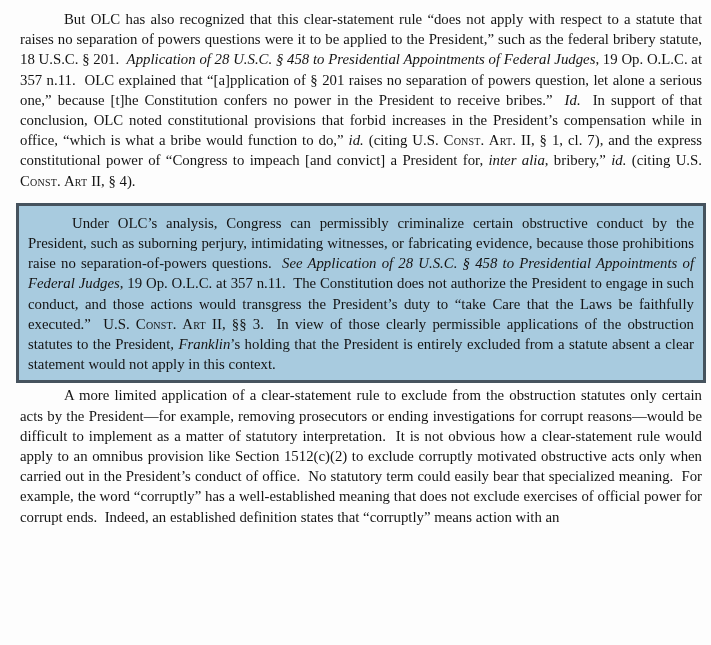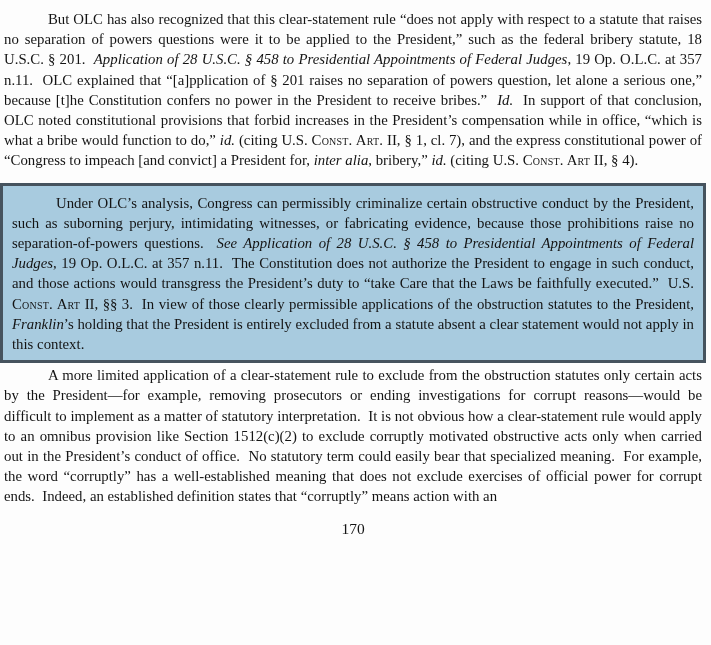--- a/index.html
+++ b/index.html
@@ -10,21 +10,21 @@
   .page {
     position: relative;
     width: 711px;
     height: 645px;
     box-sizing: border-box;
     background: var(--page-bg, #fdfdfd);
     color: var(--text-color, #141414);
     font-family: "Liberation Serif", serif;
     font-size: 14.8px;
     line-height: 20.2px;
-    padding: 9px 9px 0 4px;
+    padding: 9px 9px 0 20px;
     overflow: hidden;
   }
   .para {
     margin: 0;
     text-align: justify;
     text-indent: 44px;
     white-space: pre-wrap;
   }
   .seg-normal { font-style: normal; }
   .seg-italic { font-style: italic; }
@@ -47,15 +47,14 @@
 <div class="page">
 
   <p class="para"><span class="seg-normal">But OLC has also recognized that this clear-statement rule “does not apply with respect to a statute that raises no separation of powers questions were it to be applied to the President,” such as the federal bribery statute, 18 U.S.C. § 201.&nbsp; </span><span class="seg-italic">Application of 28 U.S.C. § 458 to Presidential Appointments of Federal Judges</span><span class="seg-normal">, 19 Op. O.L.C. at 357 n.11.&nbsp; OLC explained that “[a]pplication of § 201 raises no separation of powers question, let alone a serious one,” because [t]he Constitution confers no power in the President to receive bribes.”&nbsp; </span><span class="seg-italic">Id.</span><span class="seg-normal">&nbsp; In support of that conclusion, OLC noted constitutional provisions that forbid increases in the President’s compensation while in office, “which is what a bribe would function to do,” </span><span class="seg-italic">id.</span><span class="seg-normal"> (citing U.S. </span><span class="seg-smallcaps">Const. Art.</span><span class="seg-normal"> II, § 1, cl. 7), and the express constitutional power of “Congress to impeach [and convict] a President for, </span><span class="seg-italic">inter alia</span><span class="seg-normal">, bribery,” </span><span class="seg-italic">id.</span><span class="seg-normal"> (citing U.S. </span><span class="seg-smallcaps">Const. Art</span><span class="seg-normal"> II, § 4).</span></p>
 
   <div class="highlight-box">
     <p class="para"><span class="seg-normal">Under OLC’s analysis, Congress can permissibly criminalize certain obstructive conduct by the President, such as suborning perjury, intimidating witnesses, or fabricating evidence, because those prohibitions raise no separation-of-powers questions.&nbsp; </span><span class="seg-italic">See Application of 28 U.S.C. § 458 to Presidential Appointments of Federal Judges</span><span class="seg-normal">, 19 Op. O.L.C. at 357 n.11.&nbsp; The Constitution does not authorize the President to engage in such conduct, and those actions would transgress the President’s duty to “take Care that the Laws be faithfully executed.”&nbsp; U.S. </span><span class="seg-smallcaps">Const. Art</span><span class="seg-normal"> II, §§ 3.&nbsp; In view of those clearly permissible applications of the obstruction statutes to the President, </span><span class="seg-italic">Franklin</span><span class="seg-normal">’s holding that the President is entirely excluded from a statute absent a clear statement would not apply in this context.</span></p>
   </div>
 
   <p class="para"><span class="seg-normal">A more limited application of a clear-statement rule to exclude from the obstruction statutes only certain acts by the President—for example, removing prosecutors or ending investigations for corrupt reasons—would be difficult to implement as a matter of statutory interpretation.&nbsp; It is not obvious how a clear-statement rule would apply to an omnibus provision like Section 1512(c)(2) to exclude corruptly motivated obstructive acts only when carried out in the President’s conduct of office.&nbsp; No statutory term could easily bear that specialized meaning.&nbsp; For example, the word “corruptly” has a well-established meaning that does not exclude exercises of official power for corrupt ends.&nbsp; Indeed, an established definition states that “corruptly” means action with an</span></p>
 
-  <div class="page-number">170</div>
 
 </div>
 
 </body></html>

